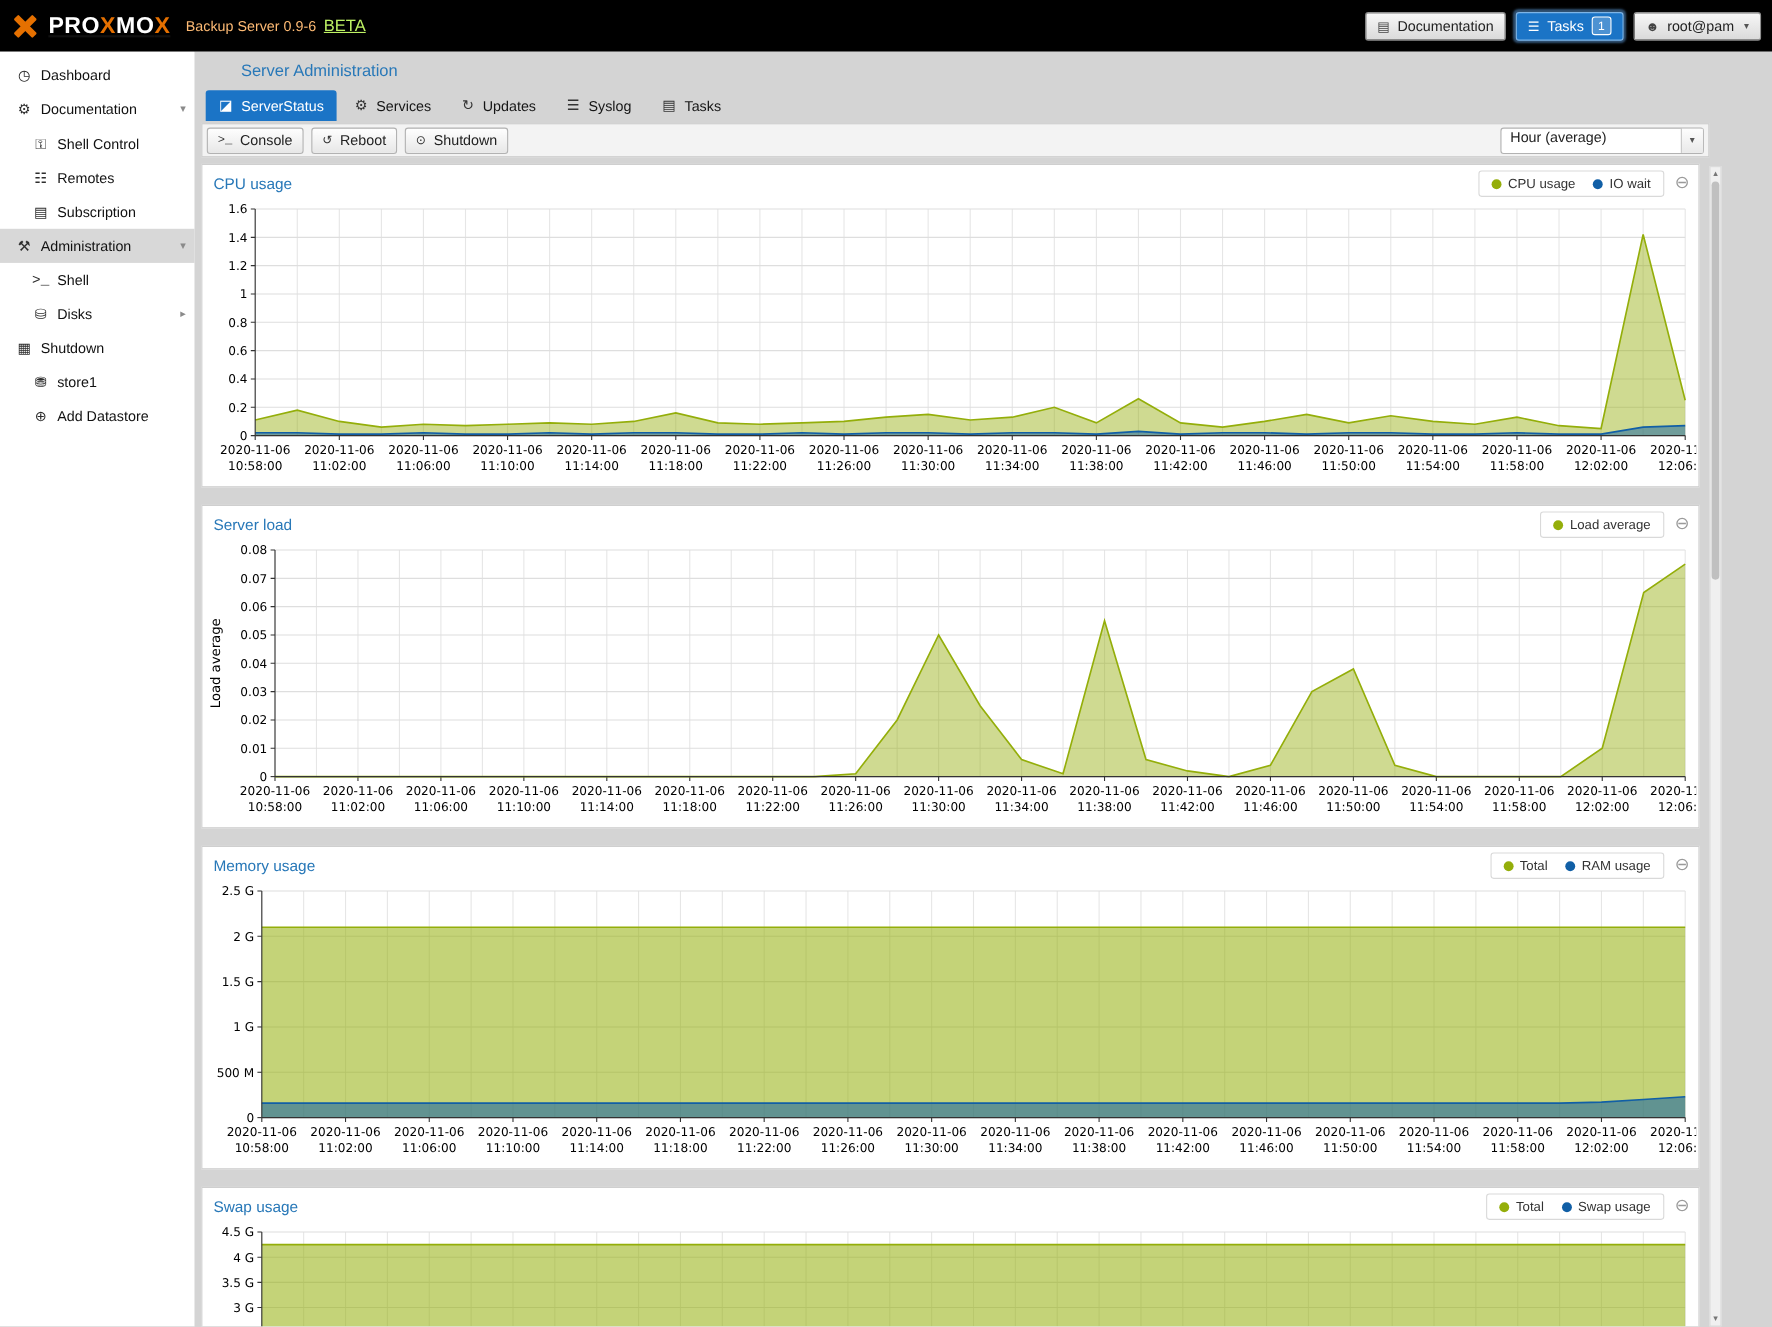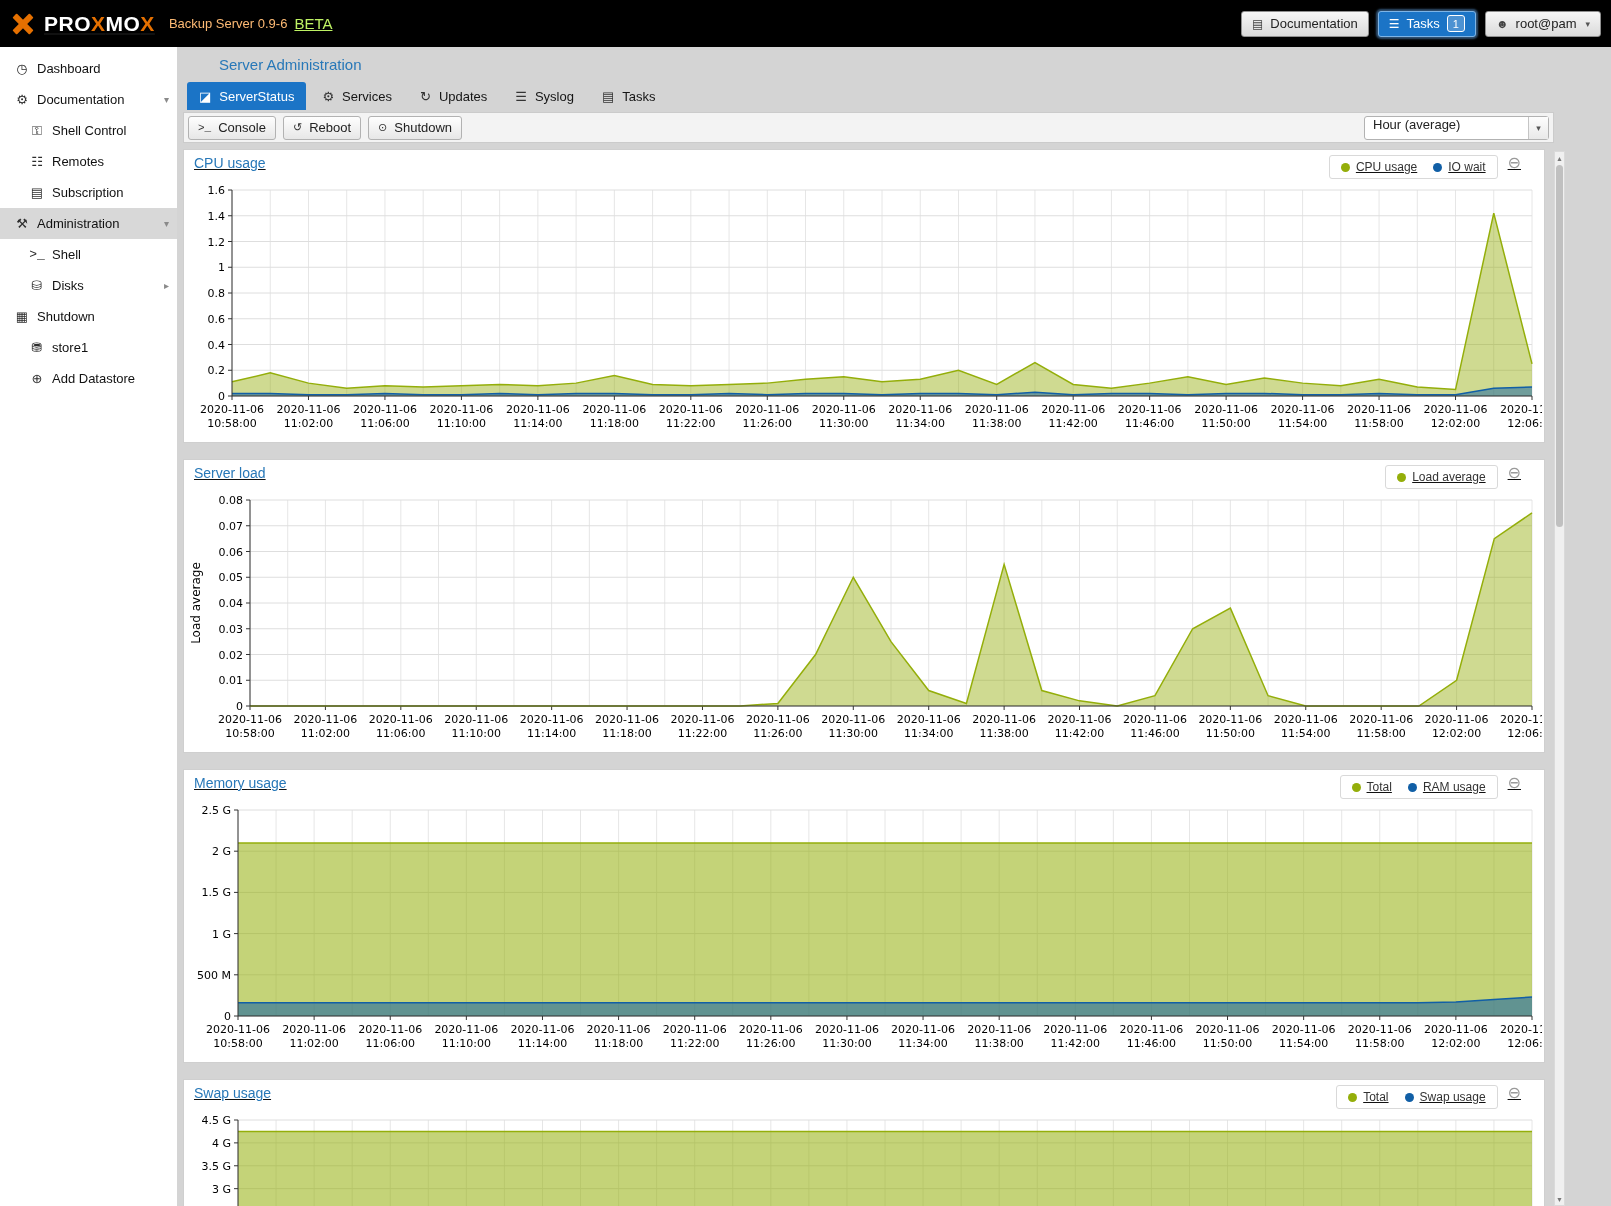--- a/index.html
+++ b/index.html
@@ -50,21 +50,21 @@
   .toolbar { height:31px; background:#f3f3f3; border:1px solid #cbcbcb; display:flex; align-items:center; gap:7px; padding:0 4px; margin:2px 57px 0 6px; }
   .tbtn { height:24px; display:flex; align-items:center; gap:7px; padding:0 9px; background:linear-gradient(#fefefe,#e7e7e7); border:1px solid #b2b2b2; border-radius:3px; font-size:13px; color:#222; cursor:pointer; }
   .tbtn .ic { font-size:11px; color:#333; }
   .mono { font-family:"Liberation Mono","DejaVu Sans Mono",monospace; font-size:11px; }
   .range-select { margin-left:auto; width:185px; height:24px; background:#fff; border:1px solid #b2b2b2; border-radius:3px; display:flex; align-items:flex-start; padding-left:8px; font-size:13px; color:#222; cursor:pointer; }
   .sel-btn { margin-left:auto; width:20px; height:22px; border-left:1px solid #c5c5c5; background:linear-gradient(#fdfdfd,#e9e9e9); display:flex; align-items:center; justify-content:center; font-size:9px; color:#555; }
 
   
   .content { flex:1; overflow:hidden; padding:6px 66px 0 6px; }
   .panel { background:#fff; border:1px solid #cfcfcf; margin-bottom:16px; }
-  .panel-head { display:flex; padding:5px 23px 3px 10px;text-decoration:underline; }
+  .panel-head { display:flex; align-items:center; padding:5px 8px 3px 10px; }
   .panel-title { color:#2878b8; font-size:14px; }
   .legend { margin-left:auto; display:flex; align-items:center; gap:16px; border:1px solid #d9d9d9; border-radius:3px; padding:4px 11px; background:#fff; font-size:12px; color:#333; }
   .legend-item { display:flex; align-items:center; cursor:pointer; }
   .dot { width:9px; height:9px; border-radius:50%; display:inline-block; margin-right:6px; }
   .collapse { margin-left:10px; color:#9a9a9a; font-size:16px; line-height:16px; cursor:pointer; }
   .chart { height:258px; margin:0 2px 2px 2px; }
   .chart svg { display:block; overflow:hidden; }
   .chart text { font-family:"DejaVu Sans","Liberation Sans",sans-serif; }
 
   

